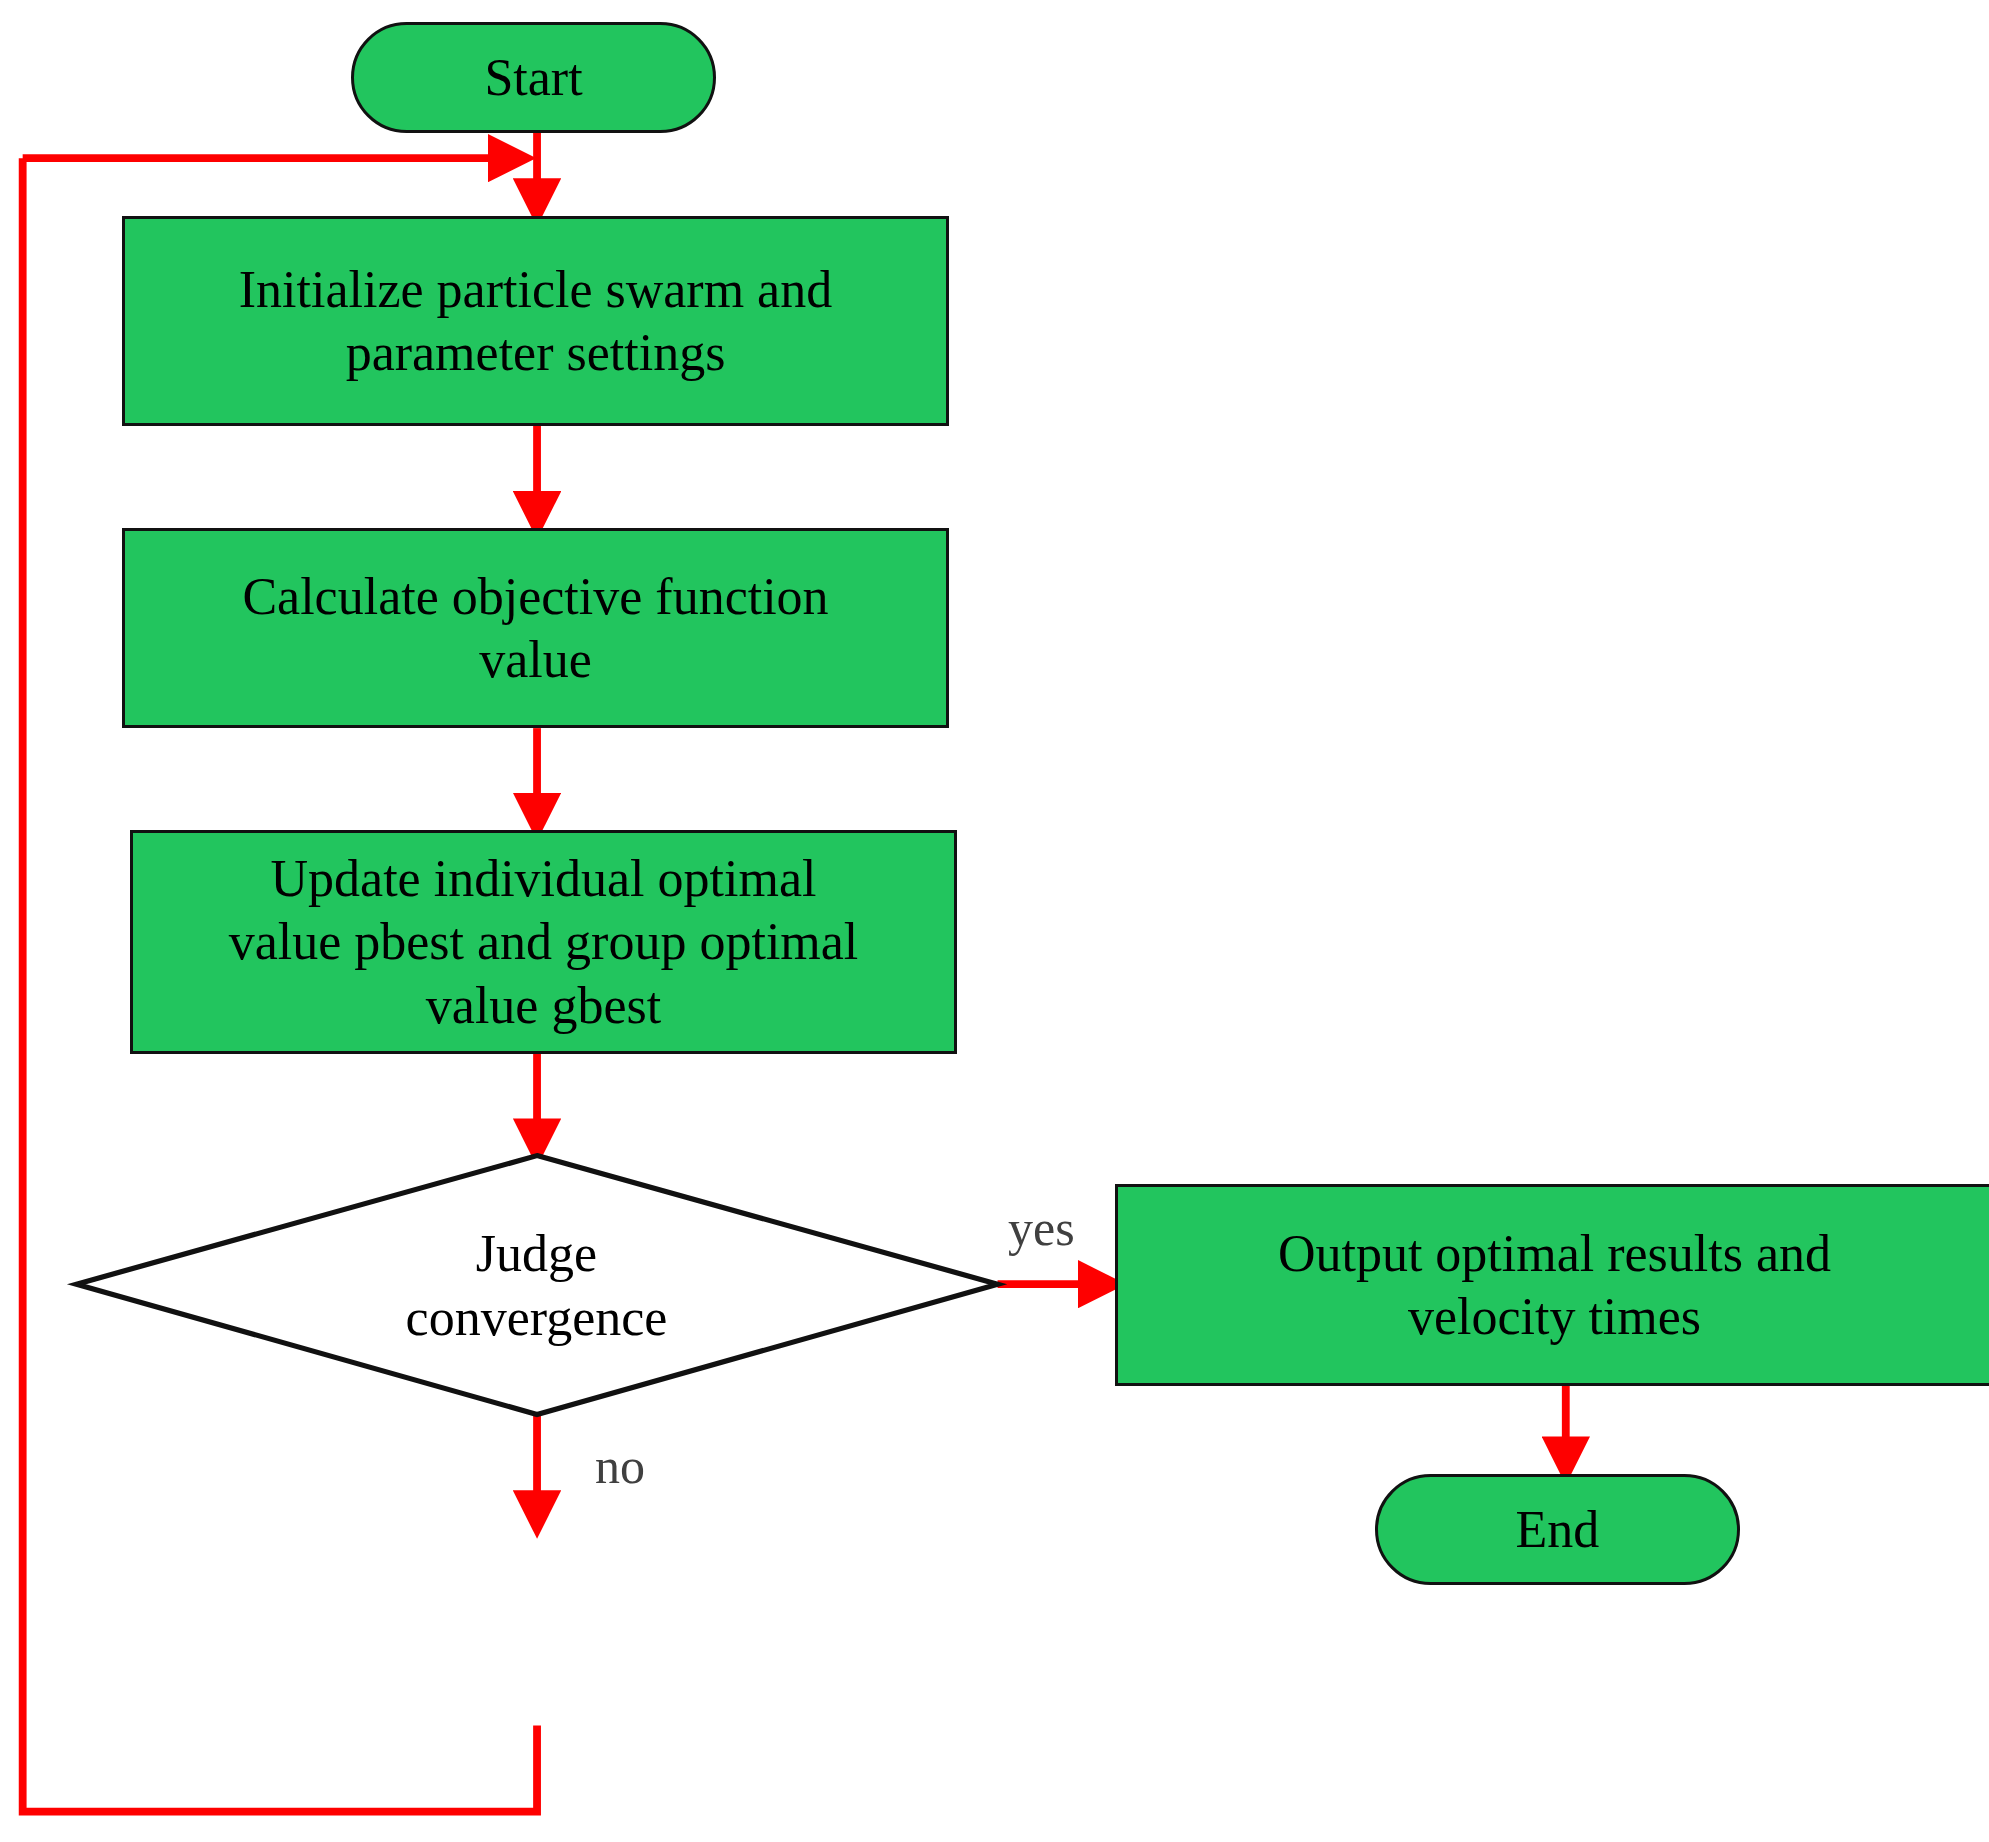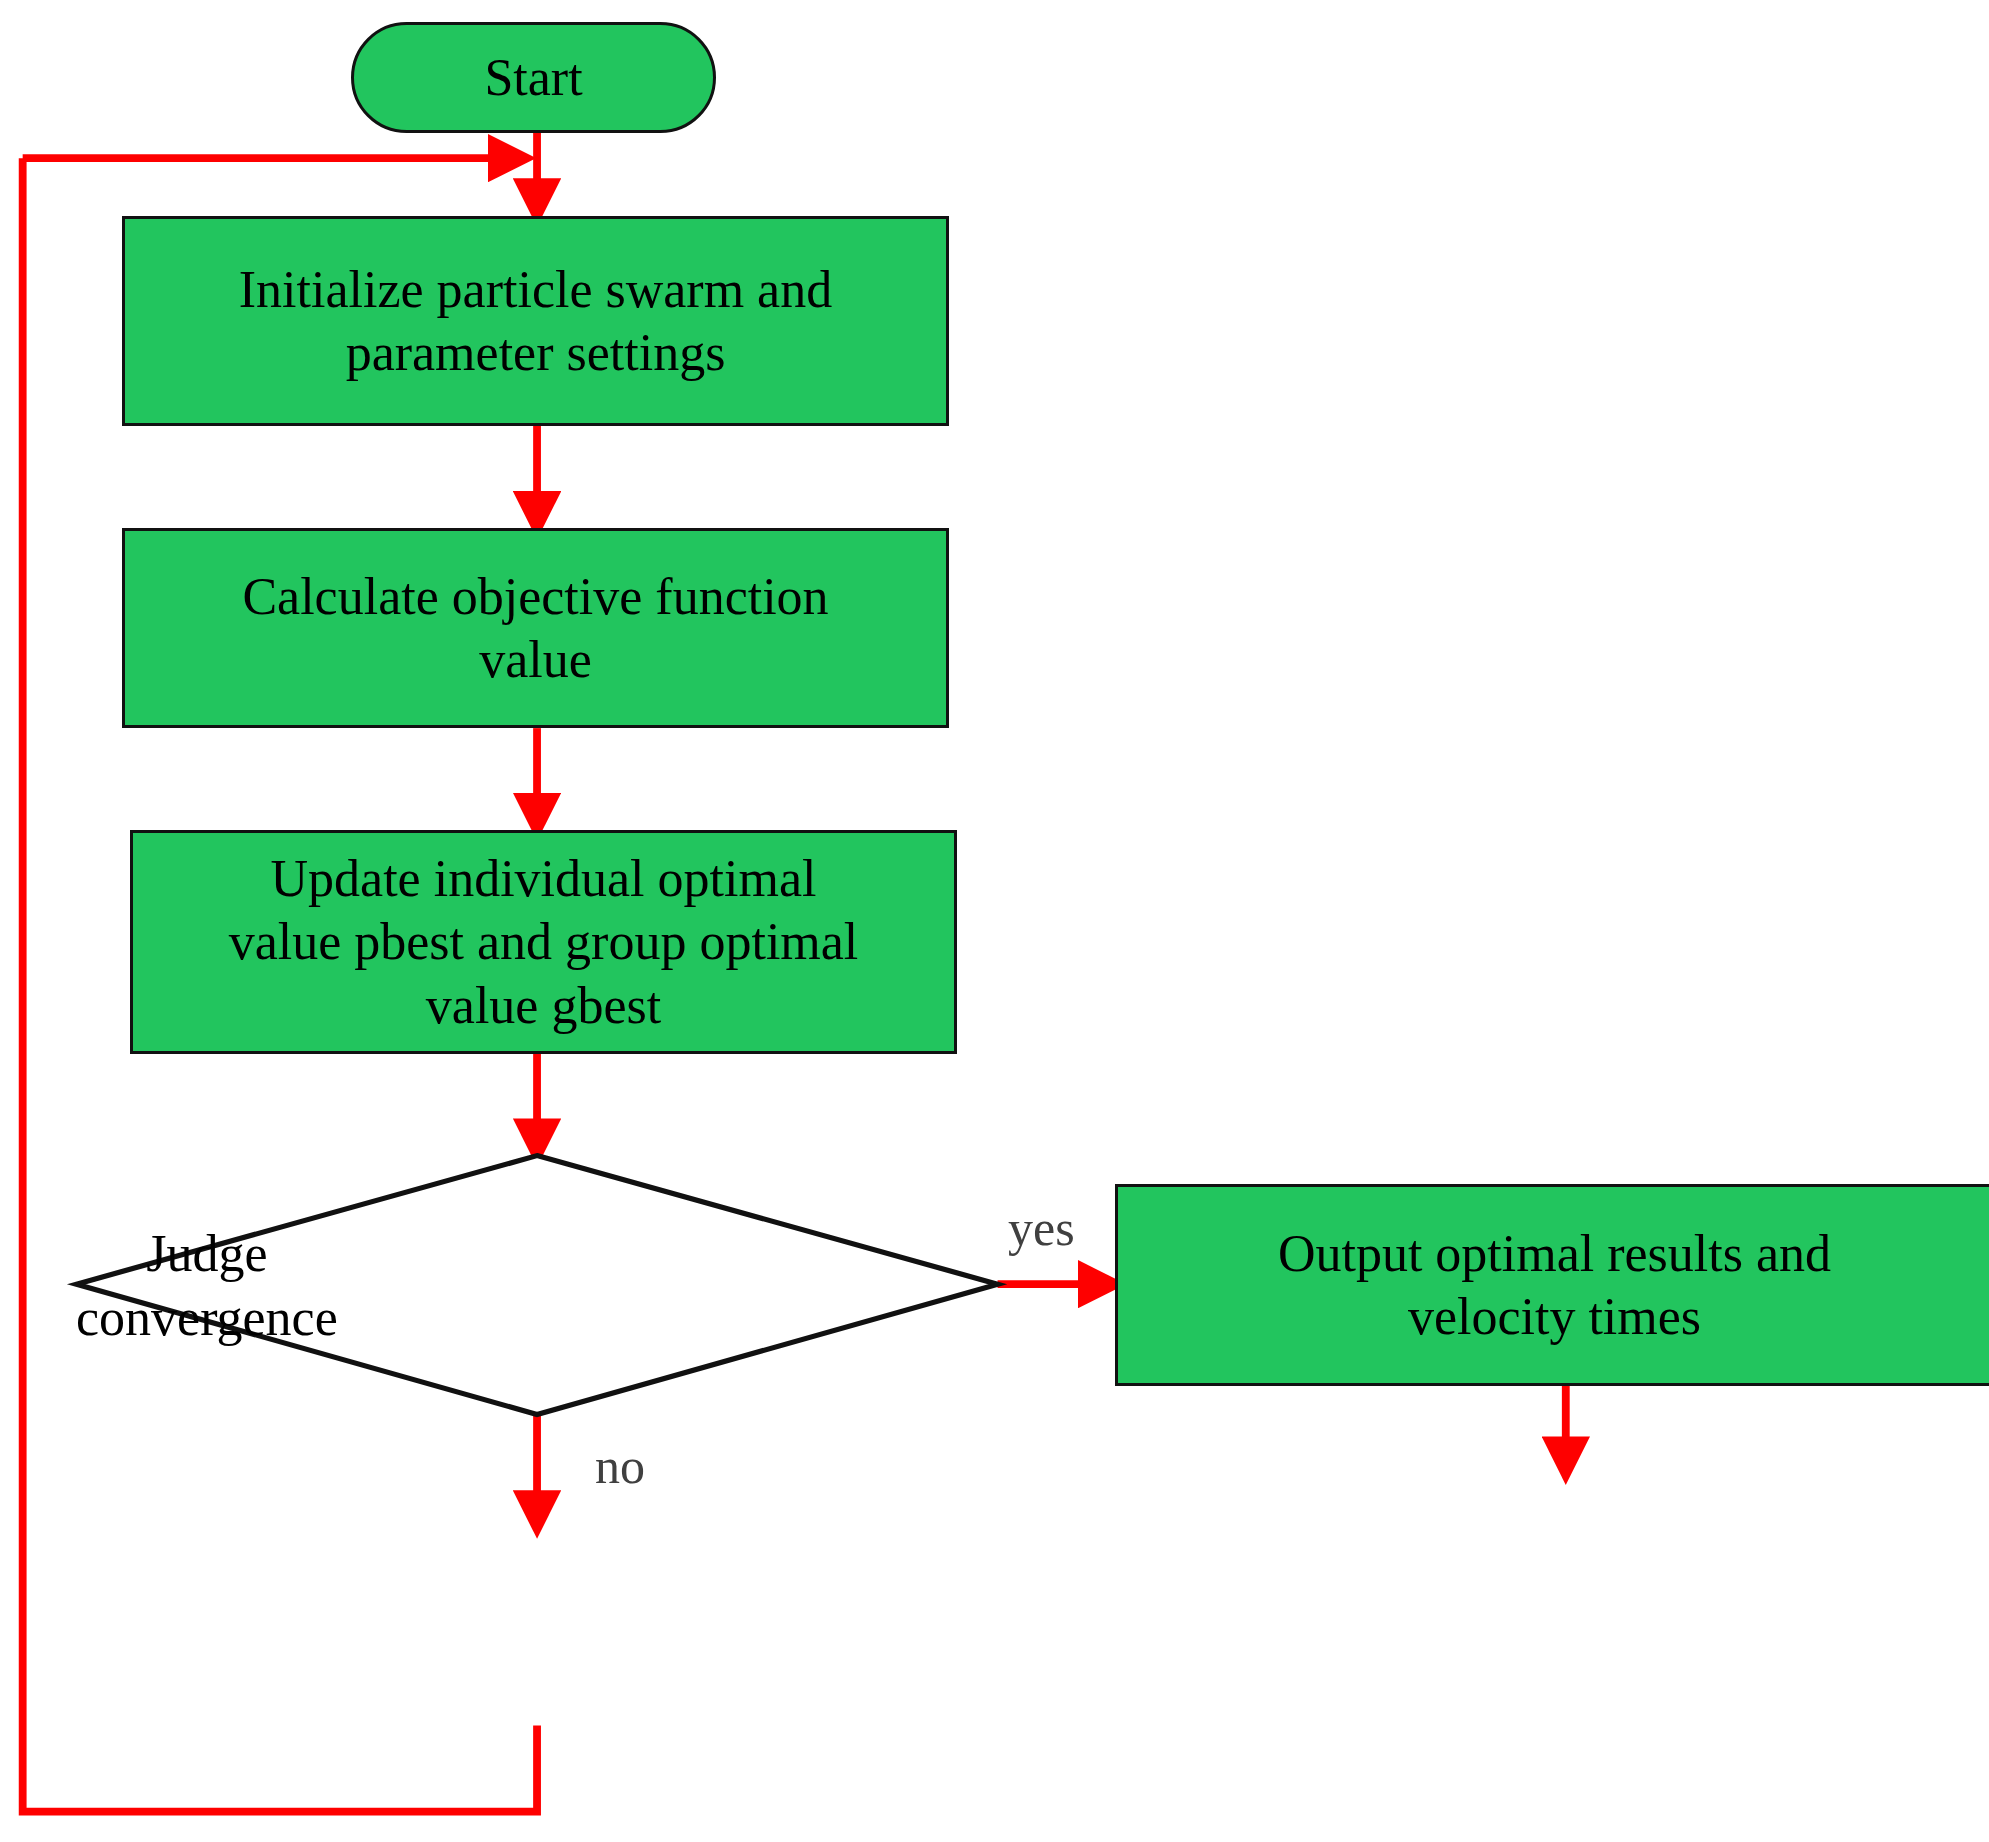--- a/index.html
+++ b/index.html
@@ -46,20 +46,21 @@
   }
   .process {
     border-radius: 0;
   }
   .diamond-wrap {
     position: absolute;
     background: transparent;
     border: none;
     display: flex;
     align-items: center;
+    justify-content: center;
   }
   .diamond-label {
     position: relative;
     z-index: 2;
     text-align: center;
     white-space: pre-line;
     line-height: 1.22;
     color: #000000;
   }
   .edge-label {
@@ -125,20 +126,23 @@
   <div class="diamond-wrap" style="left:76px; top:1156px; width:921px; height:259px; font-size:52px;">
     <span class="diamond-label">Judge
 convergence</span>
   </div>
 
   <div class="node process" style="left:1115px; top:1184px; width:879px; height:202px; font-size:52px;">
     <span class="txt">Output optimal results and
 velocity times</span>
   </div>
 
+  <div class="node terminator" style="left:1375px; top:1474px; width:365px; height:111px; font-size:52px;">
+    <span class="txt">End</span>
+  </div>
 
 
   <div class="edge-label" style="left:1008px; top:1199px; font-size:50px;">yes</div>
 
   <div class="edge-label" style="left:595px; top:1437px; font-size:50px;">no</div>
 
 </div>
 
 
 </body></html>

